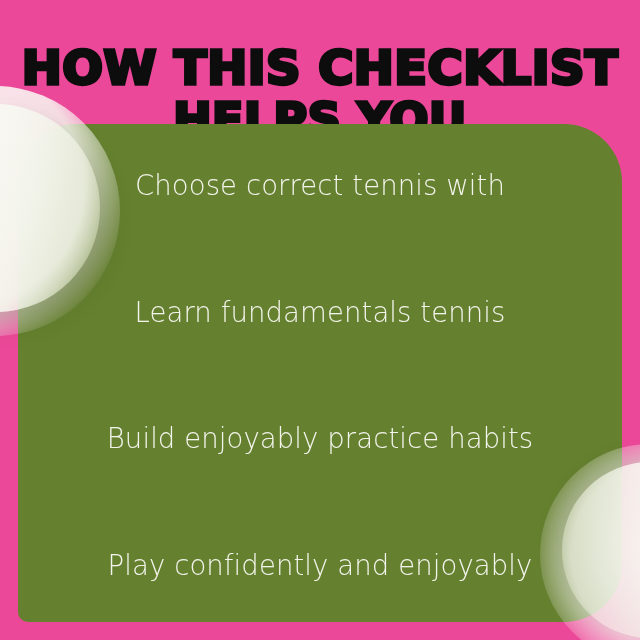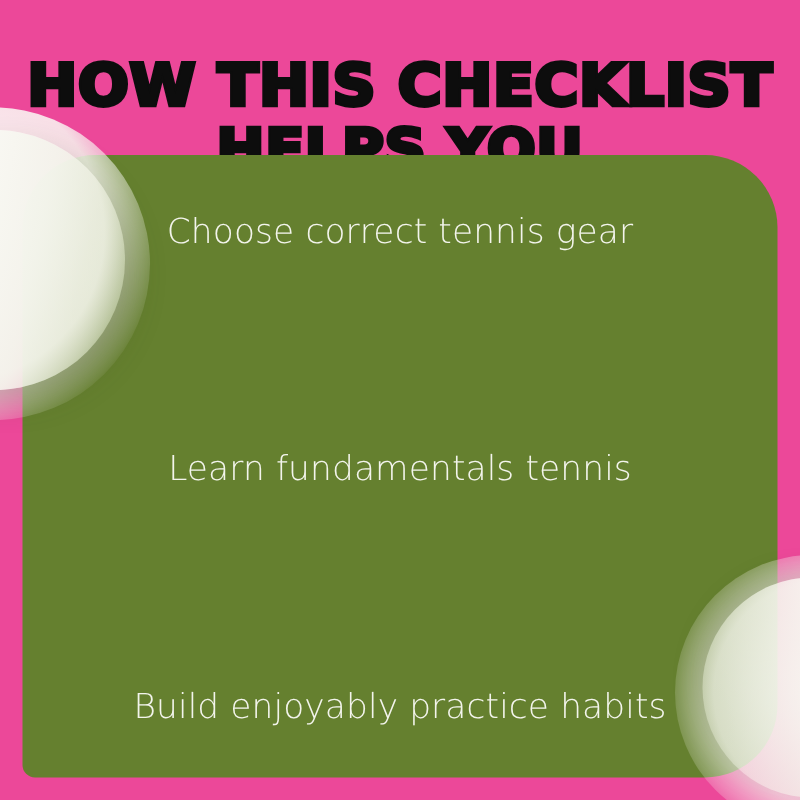--- a/index.html
+++ b/index.html
@@ -162,22 +162,23 @@
   <div class="halo-tl"></div>
   <div class="halo-br"></div>
 
   <h1 class="heading">
     <span class="hline l1">HOW THIS CHECKLIST</span>
     <span class="hline l2">HELPS YOU</span>
   </h1>
 
   <div class="card">
     <div class="card-inner">
-      <div class="item">Choose correct tennis gear</div>
+      <div class="item">Choose correct tennis with</div>
       <div class="item">Learn fundamentals tennis</div>
       <div class="item">Build enjoyably practice habits</div>
+      <div class="item">Play confidently and enjoyably</div>
     </div>
   </div>
 
   <div class="circle circle-tl"></div>
   <div class="circle circle-br"></div>
 
 </div>
 
 </body></html>

